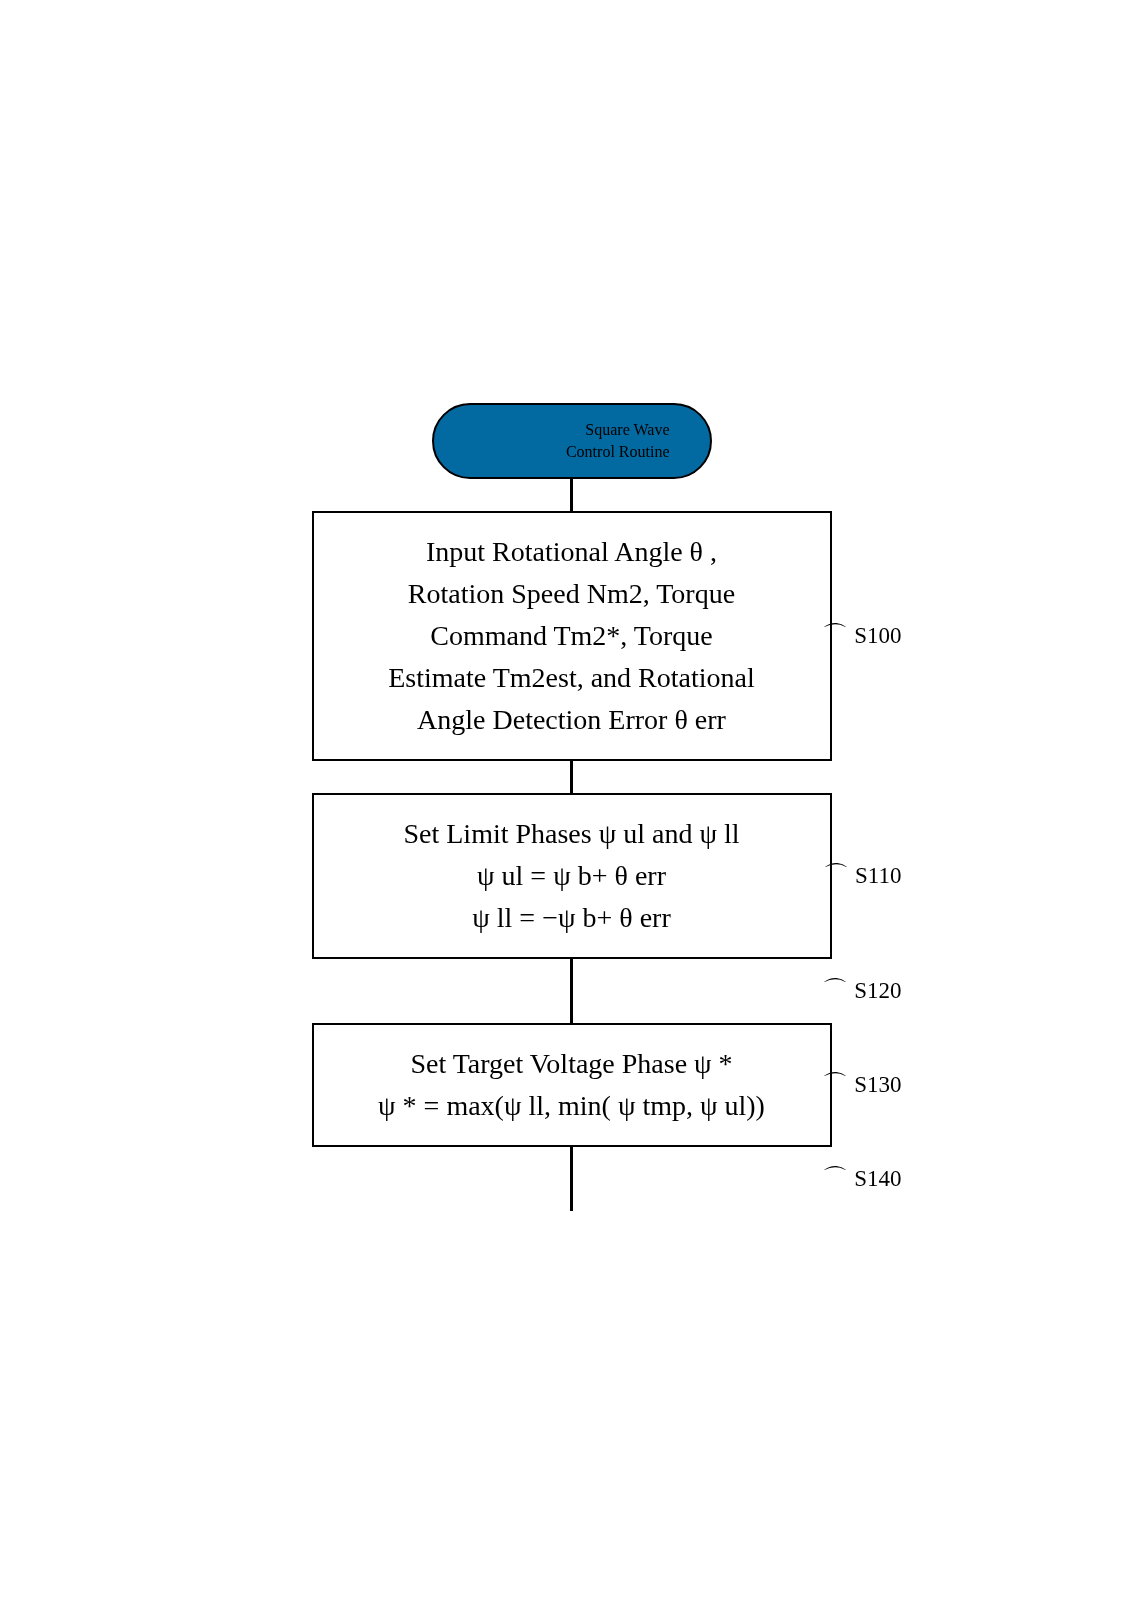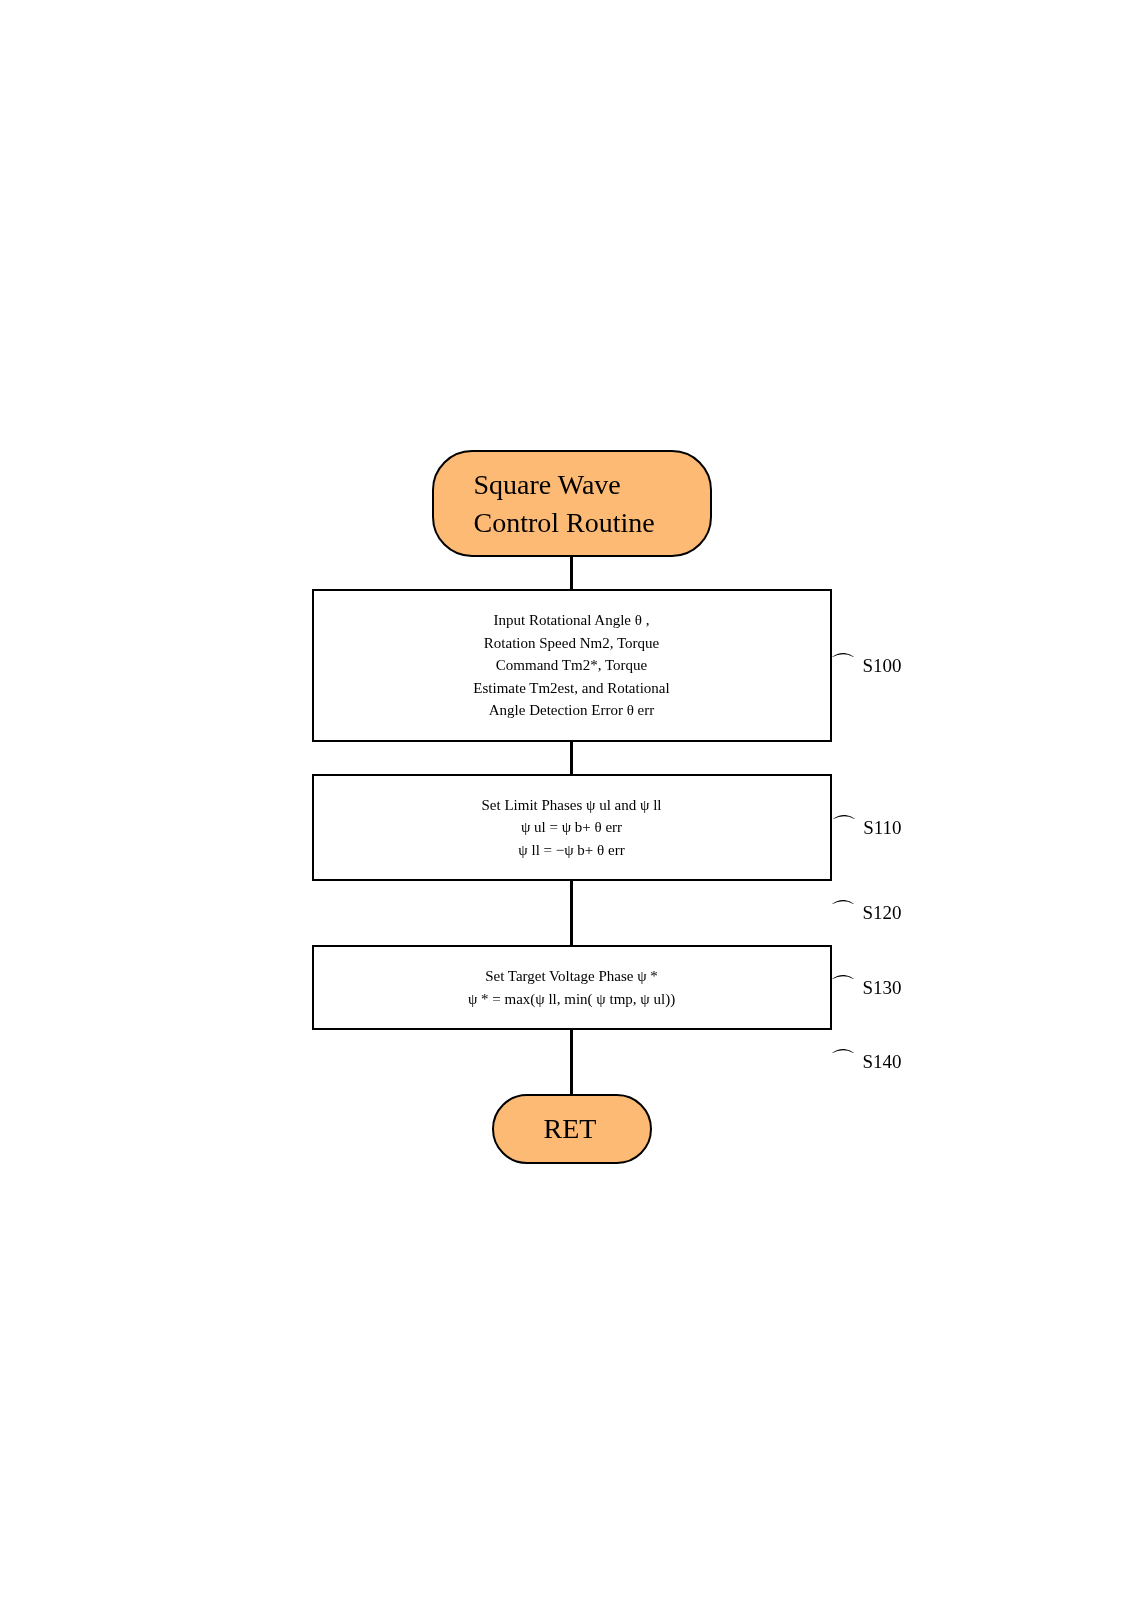--- a/index.html
+++ b/index.html
@@ -21,33 +21,33 @@
       width: 780px;
       padding: 40px 0;
       position: relative;
     }
 
     
     .rounded-box {
       border: 2.5px solid #000;
       border-radius: 40px;
       padding: 14px 40px;
-      text-align: left;
-      font-size: 28px;
+      text-align: right;
+      font-size: 16px;
       line-height: 1.35;
-      background: #fdba74;
+      background: #0369a1;
       min-width: 280px;
     }
 
     
     .rect-box {
       border: 2.5px solid #000;
       padding: 18px 30px;
       text-align: center;
-      font-size: 15px;
+      font-size: 28px;
       line-height: 1.5;
       background: #fff;
       width: 520px;
     }
 
     
     .connector {
       width: 2.5px;
       background: #000;
       height: 32px;
@@ -74,21 +74,21 @@
     }
 
     .step-label .curve {
       font-size: 26px;
       line-height: 1;
       transform: scaleX(-1) scaleY(1);
       display: inline-block;
     }
 
     .step-label .num {
-      font-size: 19px;
+      font-size: 23px;
     }
   </style>
 </head>
 <body>
 
 <div class="diagram">
 
   <div class="rounded-box">
     <span style="white-space:pre-line;">Square Wave
 Control Routine</span>
@@ -150,17 +150,14 @@
 
   <div class="step-row">
     <div class="step-label">
       <span class="curve">⌒</span>
       <span class="num">S140</span>
     </div>
   </div>
 
   <div class="connector"></div>
 
-  <div class="rounded-box" style="min-width:160px; padding: 14px 50px;">
-    <span>RET</span>
-  </div>
 
 </div>
 
 </body></html>

